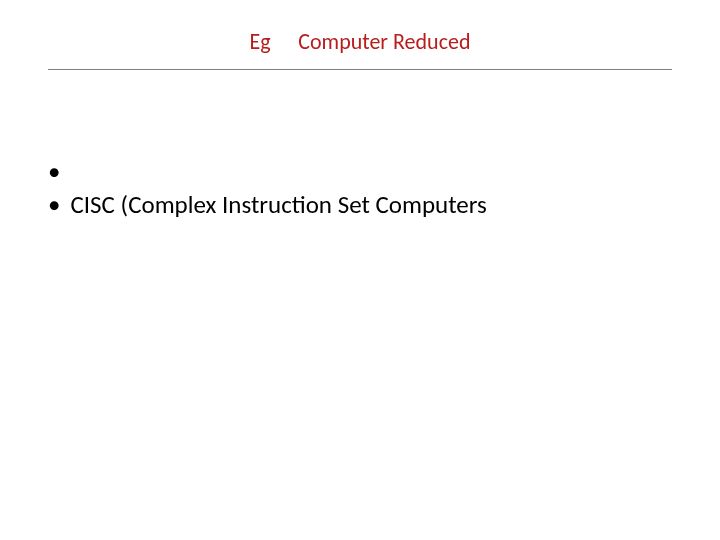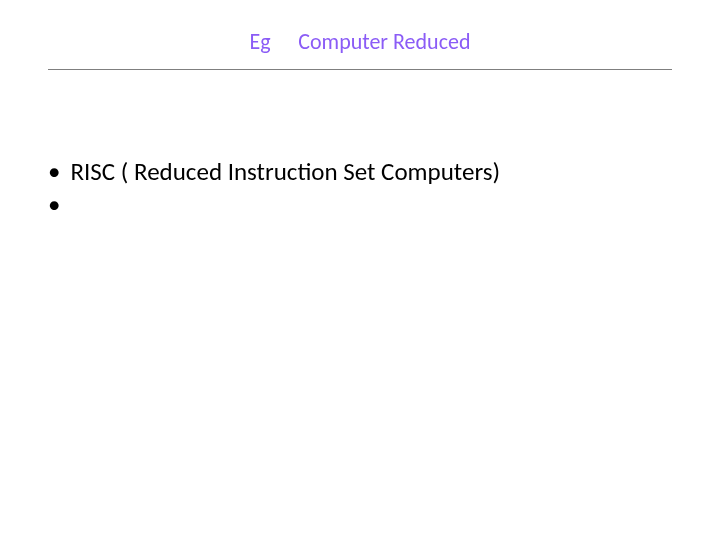--- a/index.html
+++ b/index.html
@@ -16,21 +16,21 @@
       position: relative;
     }
     .title-area {
       padding-top: 28px;
       padding-bottom: 10px;
       text-align: center;
     }
     .title-text {
       font-size: 22px;
       font-weight: 400;
-      color: #8b5cf6;
+      color: #b91c1c;
       display: inline-block;
     }
     .title-left {
       margin-right: 24px;
     }
     .title-right {
     }
     .divider {
       margin: 4px 48px 0 48px;
       height: 1px;
@@ -61,18 +61,18 @@
 
 <div class="title-area">
   <span class="title-text title-left">Eg</span>
   <span class="title-text title-right">Computer Reduced</span>
 </div>
 <div class="divider"></div>
 
 <div class="content">
   <div class="bullet-item">
     <span class="bullet">•</span>
-    <span class="bullet-text">RISC ( Reduced Instruction Set Computers)</span>
   </div>
   <div class="bullet-item">
     <span class="bullet">•</span>
+    <span class="bullet-text">CISC (Complex Instruction Set Computers</span>
   </div>
 </div>
 
 </body></html>

